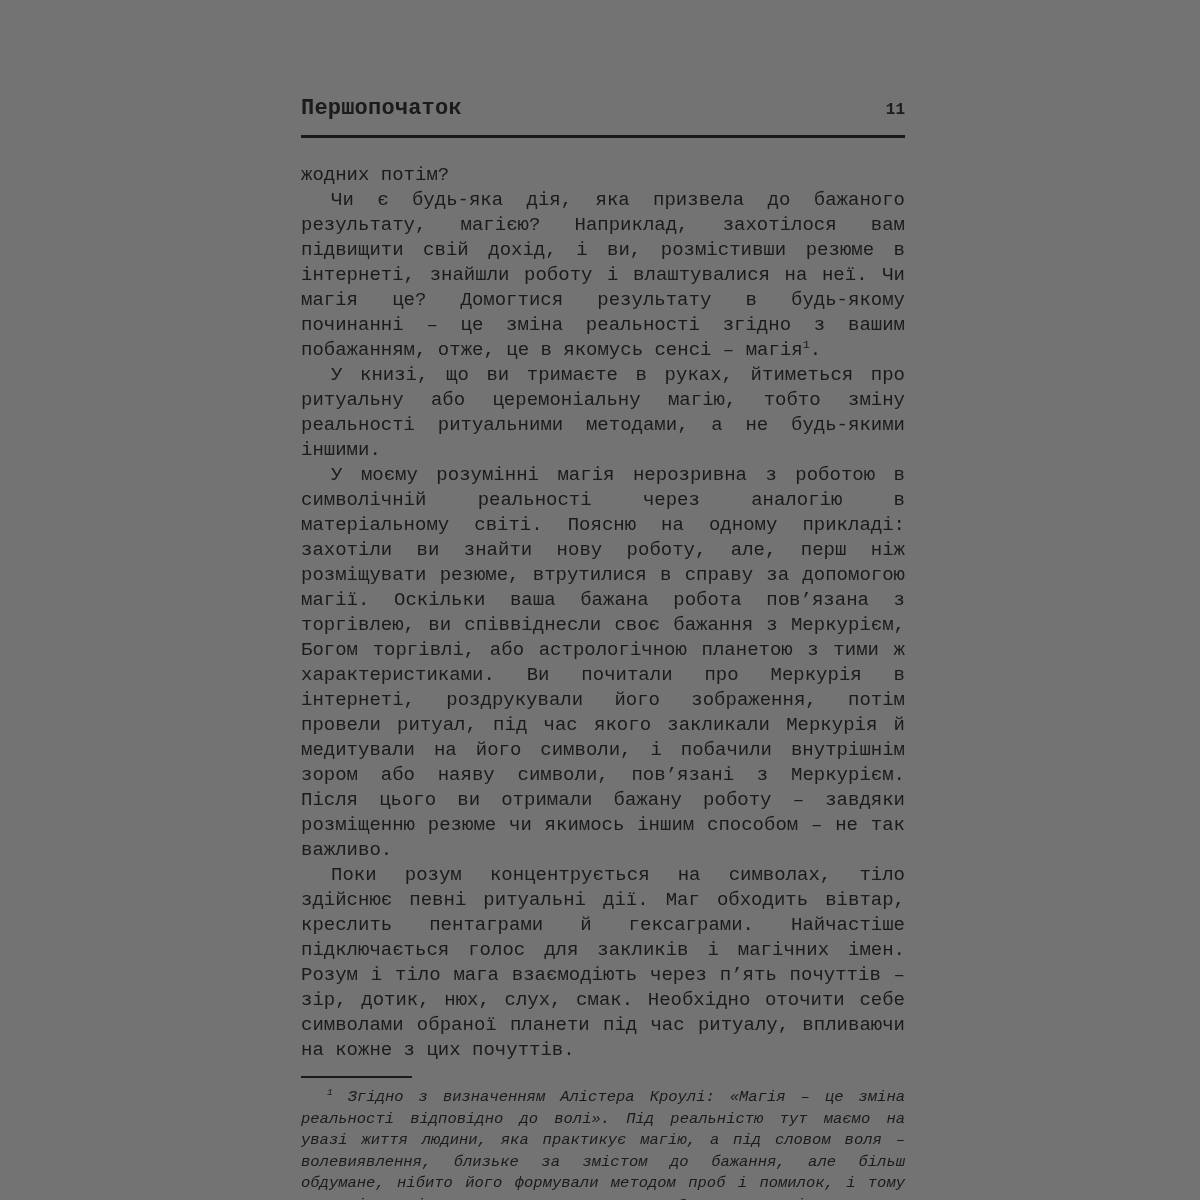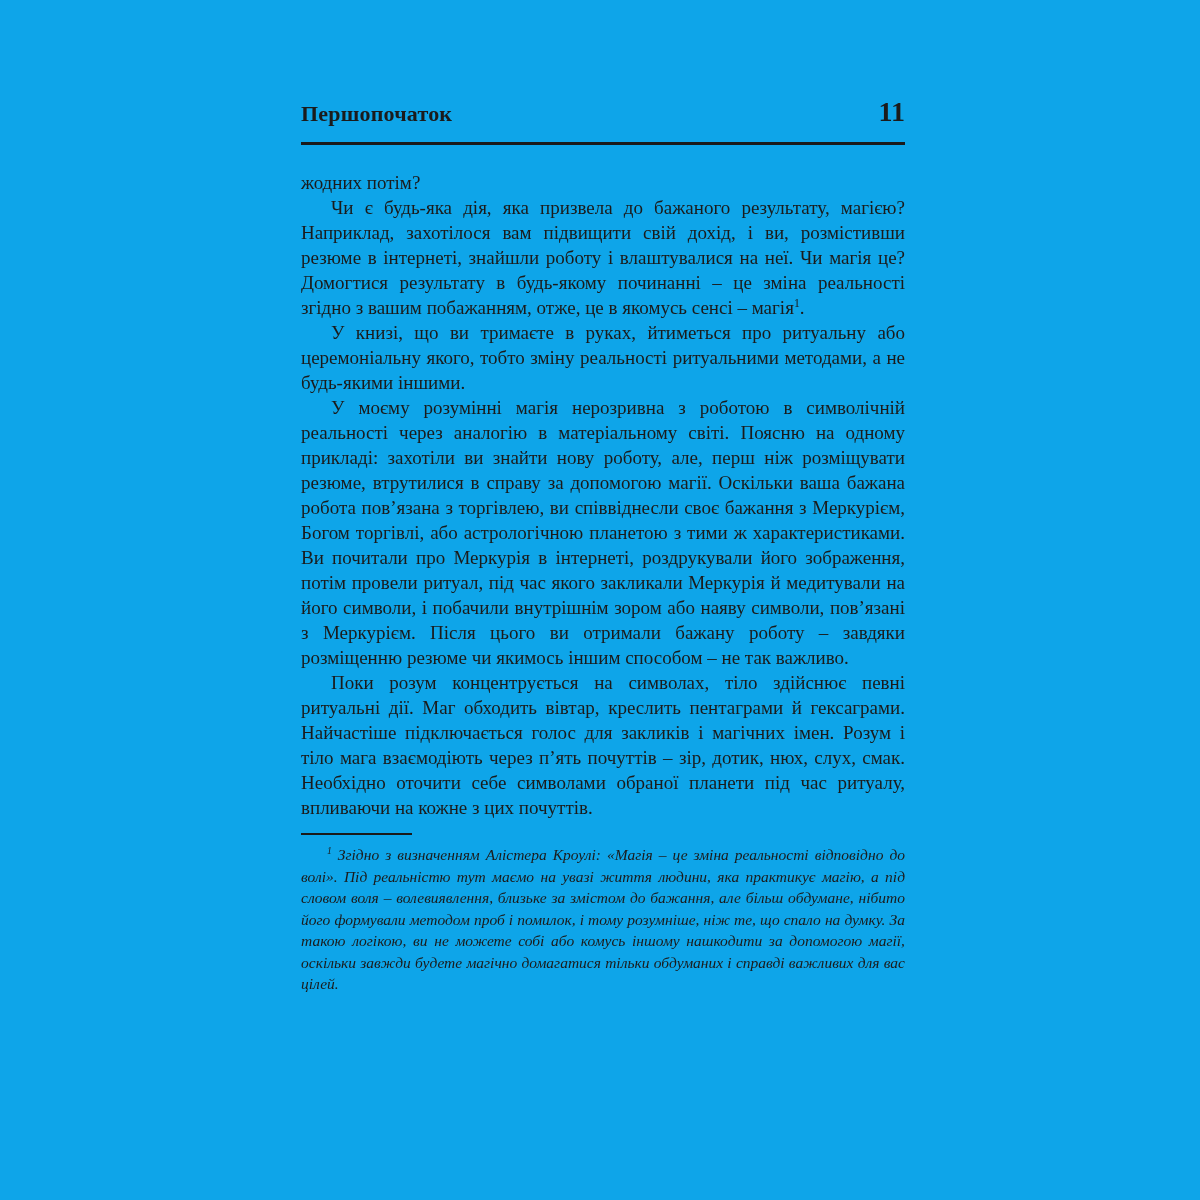--- a/index.html
+++ b/index.html
@@ -4,43 +4,43 @@
 <style>
   html, body {
     margin: 0;
     padding: 0;
     background: #ffffff;
   }
   .page {
     position: relative;
     width: 1200px;
     height: 1200px;
-    background: #0ea5e9;
+    background: #737373;
     overflow: hidden;
     color: #1b1b1b;
-    font-family: Liberation Serif, serif;
+    font-family: Liberation Mono, monospace;
   }
   .content {
     position: absolute;
     left: 301px;
     top: 96px;
     width: 604px;
   }
   .header-row {
     display: flex;
     justify-content: space-between;
     align-items: baseline;
   }
   .running-head {
     font-size: 22px;
     font-weight: 700;
     letter-spacing: 0.2px;
   }
   .page-number {
-    font-size: 28px;
+    font-size: 16px;
     font-weight: 700;
   }
   .header-rule {
     margin-top: 14px;
     height: 3px;
     background: #1a1a1a;
   }
   .body-text {
     margin-top: 25px;
     font-size: 19px;
@@ -84,21 +84,21 @@
 
     <div class="header-row">
       <span class="running-head">Першопочаток</span>
       <span class="page-number">11</span>
     </div>
     <div class="header-rule"></div>
 
     <div class="body-text">
       <p class="para noindent">жодних потім?</p>
       <p class="para"><span>Чи є будь-яка дія, яка призвела до бажаного результату, магією? Наприклад, захотілося вам підвищити свій дохід, і ви, розмістивши резюме в інтернеті, знайшли роботу і влаштувалися на неї. Чи магія це? Домогтися результату в будь-якому починанні – це зміна реальності згідно з вашим побажанням, отже, це в якомусь сенсі – магія</span><sup class="fnref">1</sup><span>.</span></p>
-      <p class="para">У книзі, що ви тримаєте в руках, йтиметься про ритуальну або церемоніальну якого, тобто зміну реальності ритуальними методами, а не будь-якими іншими.</p>
+      <p class="para">У книзі, що ви тримаєте в руках, йтиметься про ритуальну або церемоніальну магію, тобто зміну реальності ритуальними методами, а не будь-якими іншими.</p>
       <p class="para">У моєму розумінні магія нерозривна з роботою в символічній реальності через аналогію в матеріальному світі. Поясню на одному прикладі: захотіли ви знайти нову роботу, але, перш ніж розміщувати резюме, втрутилися в справу за допомогою магії. Оскільки ваша бажана робота пов’язана з торгівлею, ви співвіднесли своє бажання з Меркурієм, Богом торгівлі, або астрологічною планетою з тими ж характеристиками. Ви почитали про Меркурія в інтернеті, роздрукували його зображення, потім провели ритуал, під час якого закликали Меркурія й медитували на його символи, і побачили внутрішнім зором або наяву символи, пов’язані з Меркурієм. Після цього ви отримали бажану роботу – завдяки розміщенню резюме чи якимось іншим способом – не так важливо.</p>
       <p class="para">Поки розум концентрується на символах, тіло здійснює певні ритуальні дії. Маг обходить вівтар, креслить пентаграми й гексаграми. Найчастіше підключається голос для закликів і магічних імен. Розум і тіло мага взаємодіють через п’ять почуттів – зір, дотик, нюх, слух, смак. Необхідно оточити себе символами обраної планети під час ритуалу, впливаючи на кожне з цих почуттів.</p>
     </div>
 
     <div class="footnote">
       <div class="fn-rule"></div>
       <p class="fn-text"><sup class="fnref">1</sup><span> Згідно з визначенням Алістера Кроулі: «Магія – це зміна реальності відповідно до волі». Під реальністю тут маємо на увазі життя людини, яка практикує магію, а під словом воля – волевиявлення, близьке за змістом до бажання, але більш обдумане, нібито його формували методом проб і помилок, і тому розумніше, ніж те, що спало на думку. За такою логікою, ви не можете собі або комусь іншому нашкодити за допомогою магії, оскільки завжди будете магічно домагатися тільки обдуманих і справді важливих для вас цілей.</span></p>
     </div>
 
   </div>

